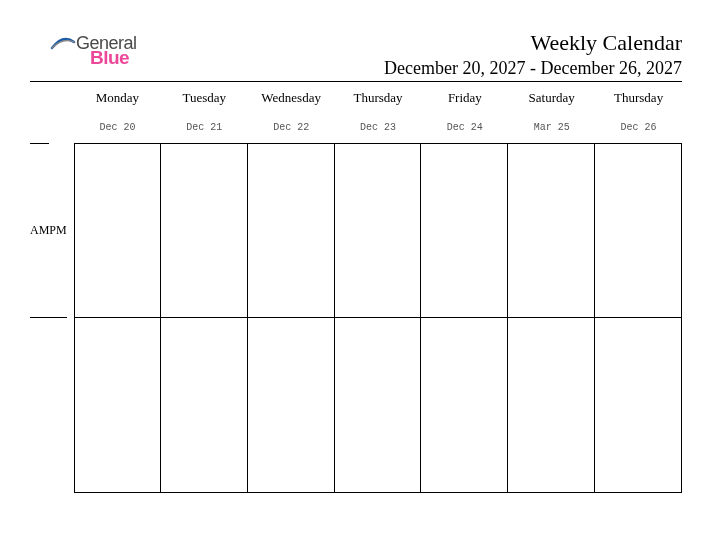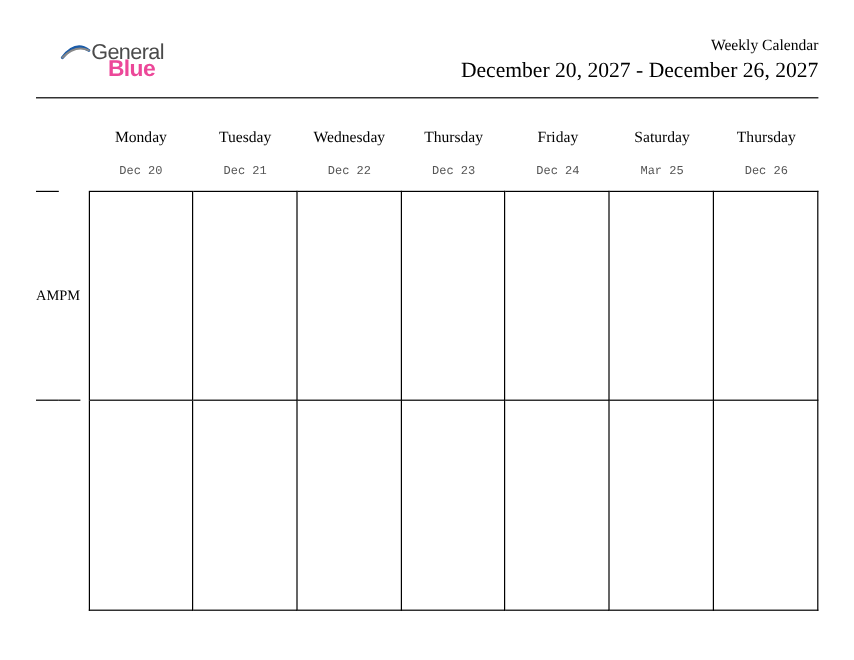--- a/index.html
+++ b/index.html
@@ -12,21 +12,21 @@
       height: 550px;
       background: #fff;
       font-family: Arial, sans-serif;
       padding: 30px 30px 20px 30px;
       position: relative;
     }
     .header {
       display: flex;
       justify-content: space-between;
       align-items: flex-start;
-      margin-bottom: 12px;
+      margin-bottom: 2px;
     }
     .logo {
       display: flex;
       flex-direction: column;
       align-items: flex-start;
       line-height: 1;
       margin-top: 4px;
       margin-left: 20px;
     }
     .logo-top {
@@ -48,35 +48,35 @@
       color: #ec4899;
       font-weight: 700;
       margin-left: 40px;
       margin-top: -4px;
       letter-spacing: -0.5px;
     }
     .title-block {
       text-align: right;
     }
     .title {
-      font-size: 13px;
+      font-size: 22px;
       color: #000;
       font-weight: 400;
       font-family: Georgia, 'Times New Roman', serif;
     }
     .date-range {
       font-size: 18px;
       color: #000;
       font-weight: 400;
       font-family: Georgia, 'Times New Roman', serif;
       margin-top: 2px;
     }
     .calendar-wrap {
       border-top: 1px solid #000;
-      padding-top: 24px;
+      padding-top: 8px;
     }
     .day-headers {
       display: flex;
       margin-left: 44px;
     }
     .day-header {
       flex: 1;
       text-align: center;
     }
     .day-name {

